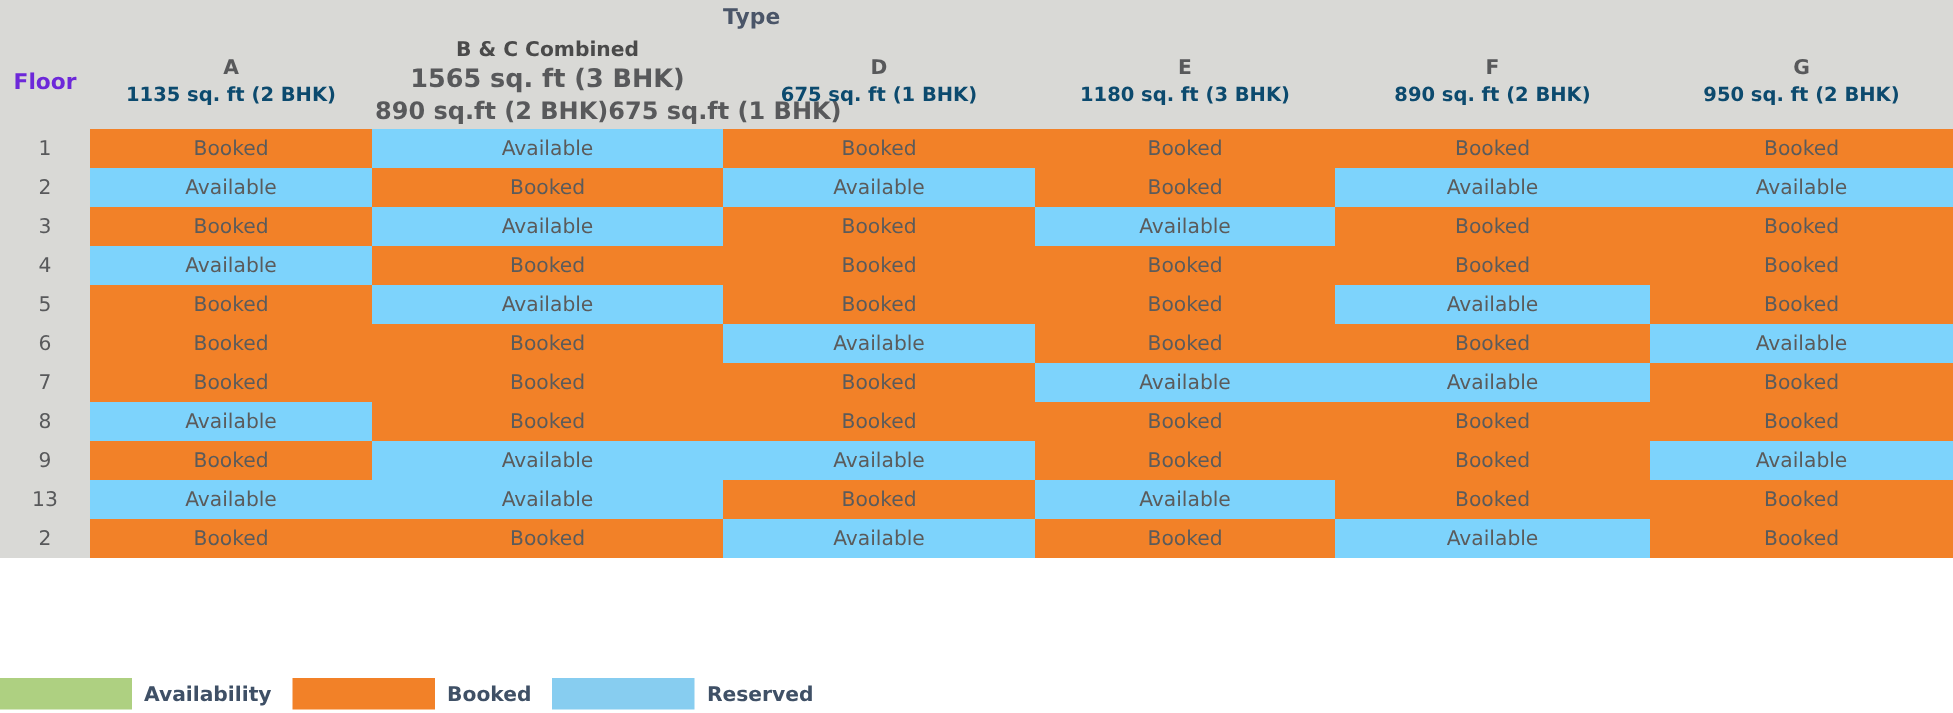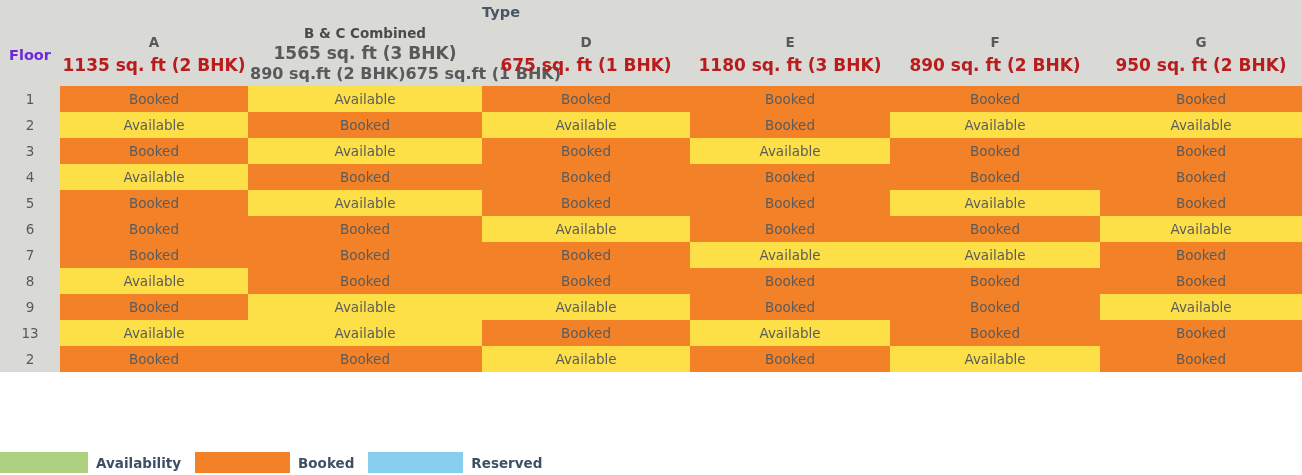--- a/index.html
+++ b/index.html
@@ -74,22 +74,22 @@
     padding: 2px 4px 4px 4px;
   }
   .hdr-col:last-child { border-right: 0; }
   .hdr-col .code {
     display: block;
     font-size: 13.5px;
     color: #58595b;
   }
   .hdr-col .sub {
     display: block;
-    font-size: 17px;
-    color: #b91c1c;
+    font-size: 13px;
+    color: #0c4a6e;
   }
   .hdr-col .combined-title {
     display: block;
     font-weight: bold;
     font-size: 13.5px;
     color: #4a4a4a;
     line-height: 1.3;
   }
   .hdr-col .combined-sub {
     display: block;
@@ -122,21 +122,21 @@
   .status-cell {
     height: 26px;
     text-align: center;
     vertical-align: middle;
     font-size: 13.5px;
     color: #5b5b5b;
     border-right: 2px solid #ffffff;
     border-bottom: 2px solid #ffffff;
   }
   .status-cell:last-child { border-right: 0; }
-  .st-available { background: #fde047; }
+  .st-available { background: #7dd3fc; }
   .st-booked    { background: #f28128; }
 
   
   .legend {
     position: absolute;
     left: 0;
     bottom: 0;
     width: 1302px;
     height: 25px;
     display: flex;

